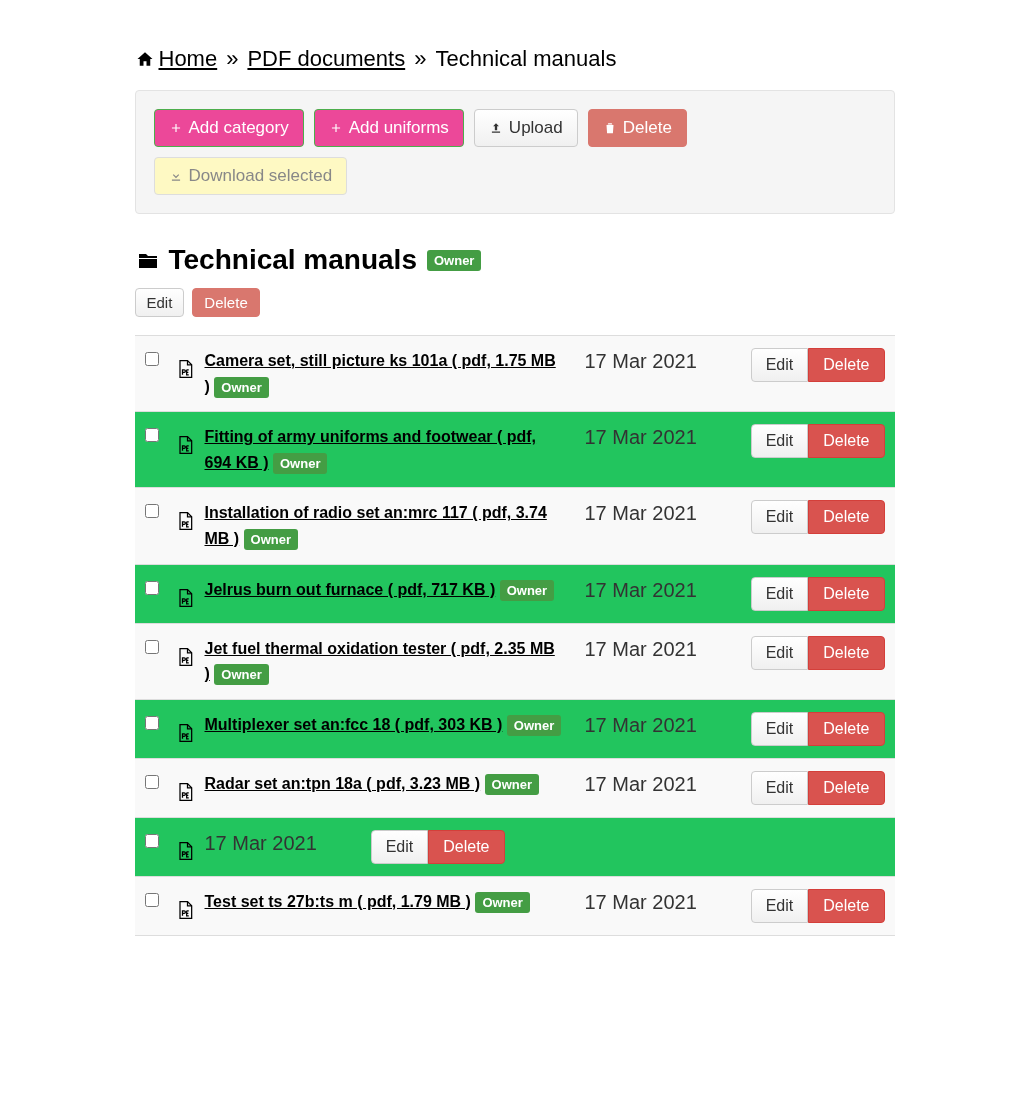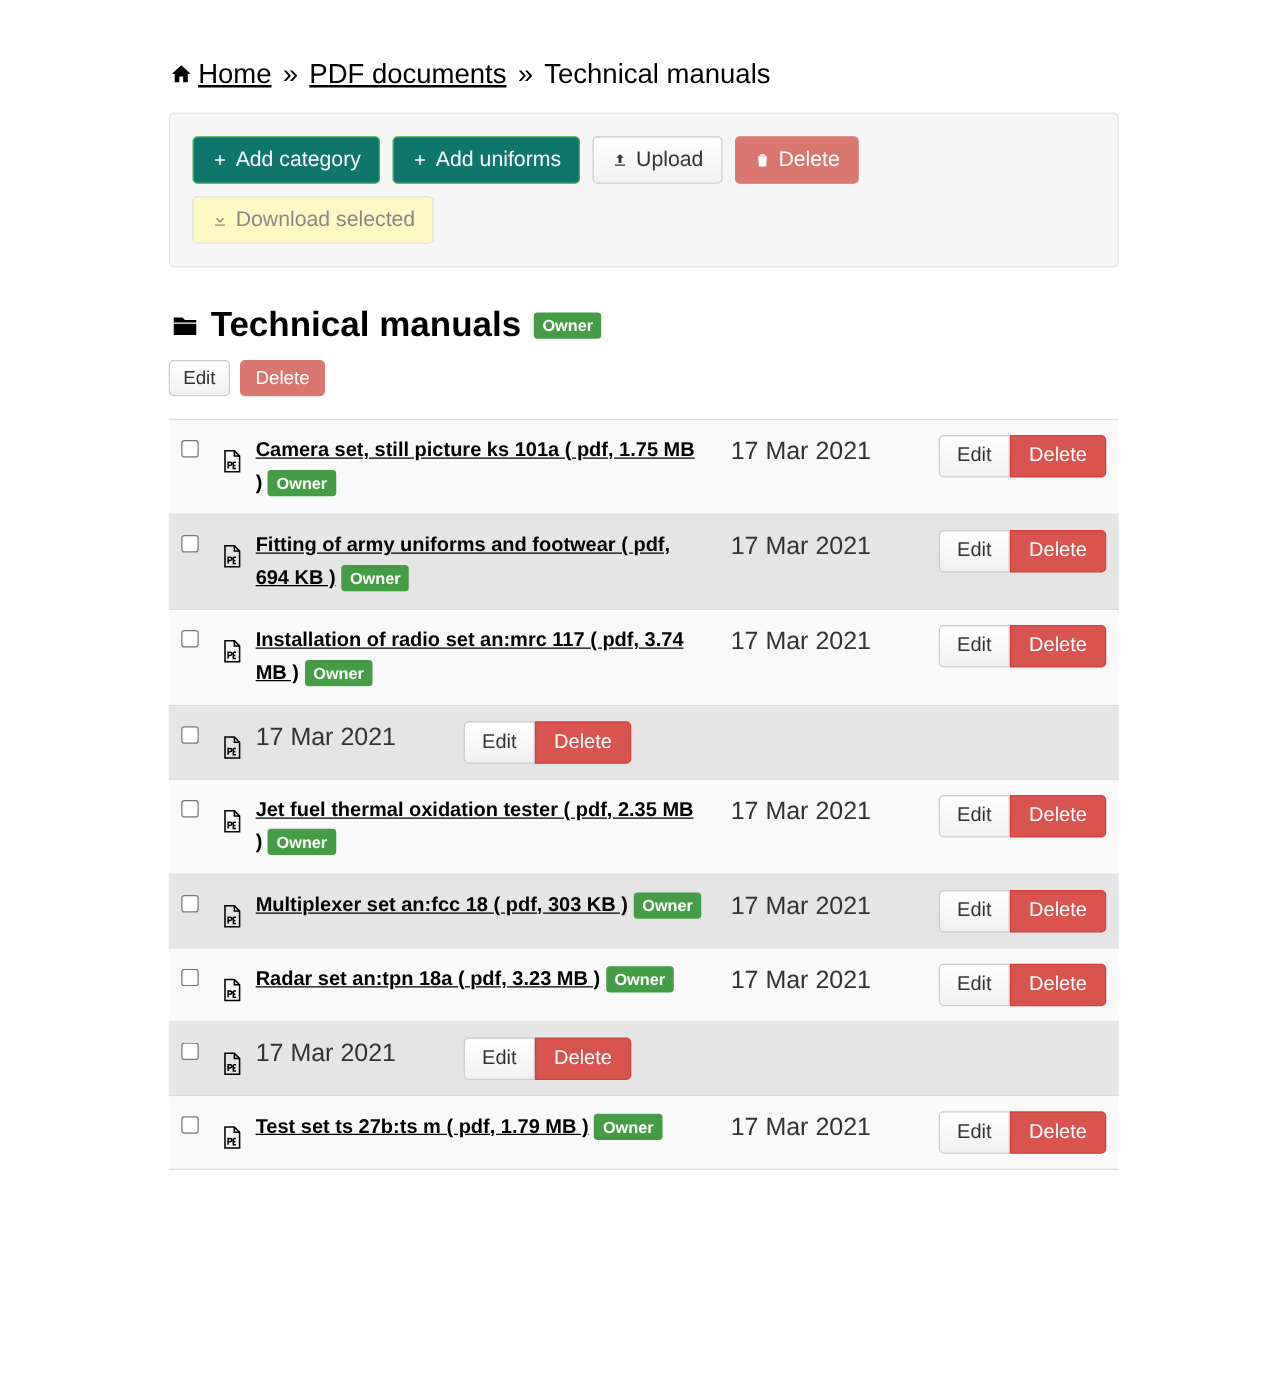--- a/index.html
+++ b/index.html
@@ -4,32 +4,32 @@
 <style>
 *{box-sizing:border-box;margin:0;padding:0}
 body{font-family:-apple-system,BlinkMacSystemFont,"Segoe UI",Helvetica,Arial,sans-serif;color:#000;background:#fff;padding:30px 0 0 0;width:1029px}
 .wrap{width:760px;margin:16px auto}
 .crumb{font-size:22px;margin-bottom:18px;display:flex;align-items:center;gap:4px}
 .crumb a{color:#000;text-decoration:underline}
 .crumb .sep{margin:0 5px}
 .home-ico{display:inline-block;vertical-align:-2px}
 .toolbar{background:#f5f5f5;border:1px solid #e3e3e3;border-radius:4px;padding:18px;margin-bottom:30px;display:flex;flex-wrap:wrap;gap:10px}
 .btn{display:inline-flex;align-items:center;gap:6px;padding:8px 14px;border-radius:4px;font-size:17px;border:1px solid transparent;cursor:pointer;background:#fff;color:#333;border-color:#ccc}
-.btn-green{background:#0f766e;border-color:#4cae4c;color:#fff}
+.btn-green{background:#ec4899;border-color:#4cae4c;color:#fff}
 .btn-red{background:#d9534f;border-color:#d43f3a;color:#fff}
 .btn-red-soft{background:#d9776e;border-color:#d9776e;color:#fff}
 .btn-default{background:linear-gradient(#fff,#f0f0f0);border:1px solid #ccc;color:#333}
 .btn-disabled{background:#fef9c3;border-color:#ddd;color:#888}
 .h2row{display:flex;align-items:center;gap:10px;margin-bottom:12px}
 .h2row h2{font-size:28px;font-weight:700;display:flex;align-items:center;gap:8px}
 .badge{background:#449d44;color:#fff;font-size:13px;font-weight:700;padding:3px 7px;border-radius:3px}
 .subactions{display:flex;gap:8px;margin-bottom:18px}
 .subactions .btn{font-size:15px;padding:5px 11px}
 .list{border-top:1px solid #ddd}
-.row{display:flex;align-items:flex-start;padding:12px 10px;border-bottom:1px solid #ddd;background:#e5e5e5}
+.row{display:flex;align-items:flex-start;padding:12px 10px;border-bottom:1px solid #ddd;background:#22c55e}
 .row:nth-child(odd){background:#f9f9f9}
 .ck{width:30px;padding-top:4px}
 .ck input{width:14px;height:14px}
 .fi{width:30px;padding-top:10px;display:flex;align-items:center}
 .ti{flex:1;padding-right:20px}
 .ti a{color:#000;text-decoration:underline;font-size:16px;font-weight:700;line-height:1.6}
 .dt{width:150px;font-size:20px;color:#333;padding-top:2px}
 .ac{width:150px;text-align:right}
 .bgroup{display:inline-flex}
 .bgroup .btn{font-size:16px;padding:7px 14px;border-radius:0}
@@ -164,20 +164,21 @@
       </div>
       <div class="row">
         <div class="ck"><input type="checkbox" style=""></div>
         <div class="fi">
           <svg width="20" height="22" viewBox="0 0 24 24" fill="none" stroke="#000" stroke-width="1.5">
             <path d="M6 2h9l5 5v15H6z"></path>
             <path d="M15 2v5h5"></path>
             <path d="M9 13h2a1.5 1.5 0 010 3H9zm0 0v6M14 13h2.5M14 13v6h2.5M14 16h2"></path>
           </svg>
         </div>
+        <div class="ti"><a href="#">Jelrus burn out furnace ( pdf, 717 KB )</a> <span class="badge">Owner</span></div>
         <div class="dt">17 Mar 2021</div>
         <div class="ac"><span class="bgroup">
             <button class="btn btn-default">Edit</button>
             <button class="btn btn-red">Delete</button>
           </span></div>
       </div>
       <div class="row">
         <div class="ck"><input type="checkbox" style=""></div>
         <div class="fi">
           <svg width="20" height="22" viewBox="0 0 24 24" fill="none" stroke="#000" stroke-width="1.5">

